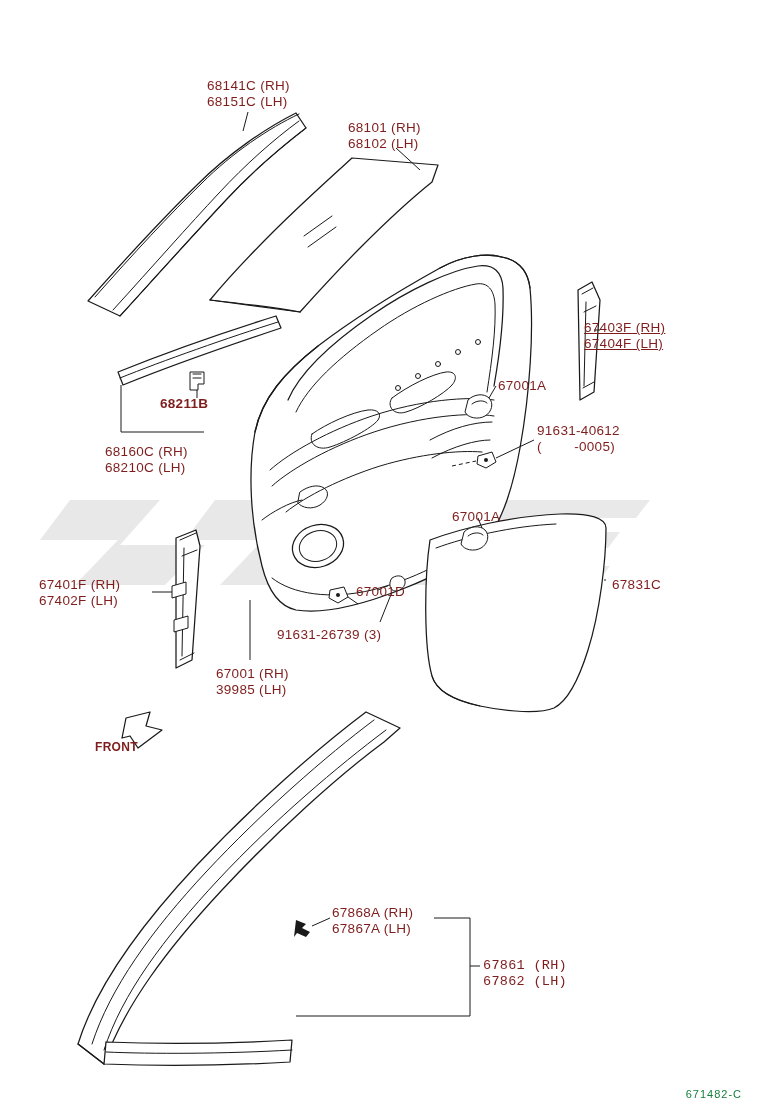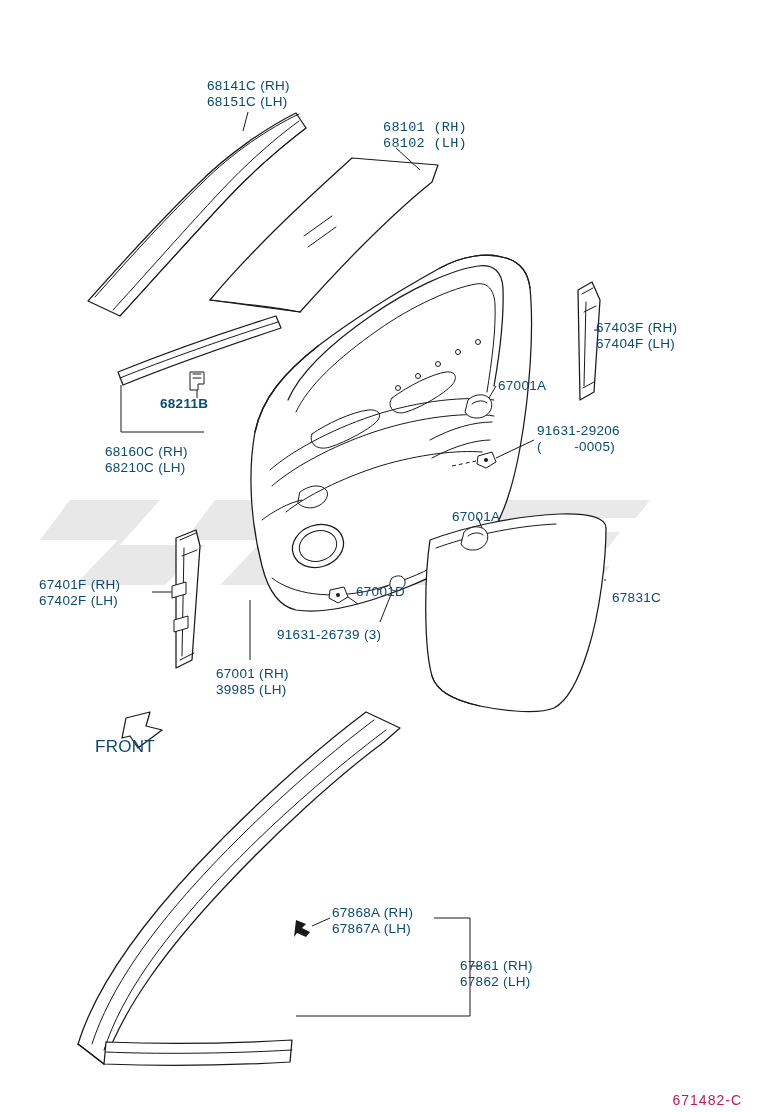--- a/index.html
+++ b/index.html
@@ -22,36 +22,37 @@
     left: 0;
     top: 0;
     width: 760px;
     height: 1112px;
   }
   .label {
     position: absolute;
     font-family: "Liberation Sans", sans-serif;
     font-size: 13.5px;
     letter-spacing: 0.3px;
-    color: #0c4a6e;
+    color: #7f1d1d;
     white-space: pre;
     line-height: 16px;
   }
   .label.small {
-    font-size: 17px;
+    font-size: 12px;
     line-height: 14px;
+    font-weight: bold;
   }
   .code {
     position: absolute;
     right: 18px;
-    bottom: 4px;
+    bottom: 12px;
     font-family: "Liberation Sans", sans-serif;
-    font-size: 14px;
+    font-size: 11px;
     letter-spacing: 1px;
-    color: #be185d;
+    color: #15803d;
   }
 </style>
 </head>
 <body>
 
 <div id="page">
 
   <svg id="diagram-svg" viewBox="0 0 760 1112">
     <defs>
       <style>
@@ -223,39 +224,39 @@
       <path class="ln-lead" d="M312 926 L330 918"></path>
       <path class="ln-lead" d="M434 918 L470 918"></path>
       <path class="ln-lead" d="M470 918 L470 1016"></path>
       <path class="ln-lead" d="M470 1016 L296 1016"></path>
       <path class="ln-lead" d="M470 966 L480 966"></path>
     </g>
   </svg>
 
   <div class="label" style="left:207px; top:78px;">68141C (RH)
 68151C (LH)</div>
-  <div class="label" style="left:383px; top:120px;font-family:Liberation Mono, monospace;">68101 (RH)
+  <div class="label" style="left:348px; top:120px;">68101 (RH)
 68102 (LH)</div>
-  <div class="label" style="left:596px; top:320px;">67403F (RH)
+  <div class="label" style="left:584px; top:320px;text-decoration:underline;">67403F (RH)
 67404F (LH)</div>
   <div class="label" style="left:498px; top:378px;">67001A</div>
-  <div class="label" style="left:537px; top:423px;">91631-29206
+  <div class="label" style="left:537px; top:423px;">91631-40612
 (        -0005)</div>
   <div class="label" style="left:160px; top:396px;font-weight:bold;">68211B</div>
   <div class="label" style="left:105px; top:428px;margin-top:16px;">68160C (RH)
 68210C (LH)</div>
   <div class="label" style="left:452px; top:509px;">67001A</div>
-  <div class="label" style="left:612px; top:590px;text-align:right;">67831C</div>
+  <div class="label" style="left:612px; top:577px;text-align:right;">67831C</div>
   <div class="label" style="left:39px; top:577px;">67401F (RH)
 67402F (LH)</div>
   <div class="label" style="left:356px; top:584px;">67001D</div>
   <div class="label" style="left:277px; top:627px;">91631-26739 (3)</div>
   <div class="label" style="left:216px; top:666px;">67001 (RH)
 39985 (LH)</div>
   <div class="label" style="left:332px; top:905px;">67868A (RH)
 67867A (LH)</div>
-  <div class="label" style="left:460px; top:958px;">67861 (RH)
+  <div class="label" style="left:483px; top:958px;font-family:Liberation Mono, monospace;">67861 (RH)
 67862 (LH)</div>
 
   <div class="label small" style="left:95px; top:740px;">FRONT</div>
 
   <div class="code">671482-C</div>
 </div>
 
 </body></html>

